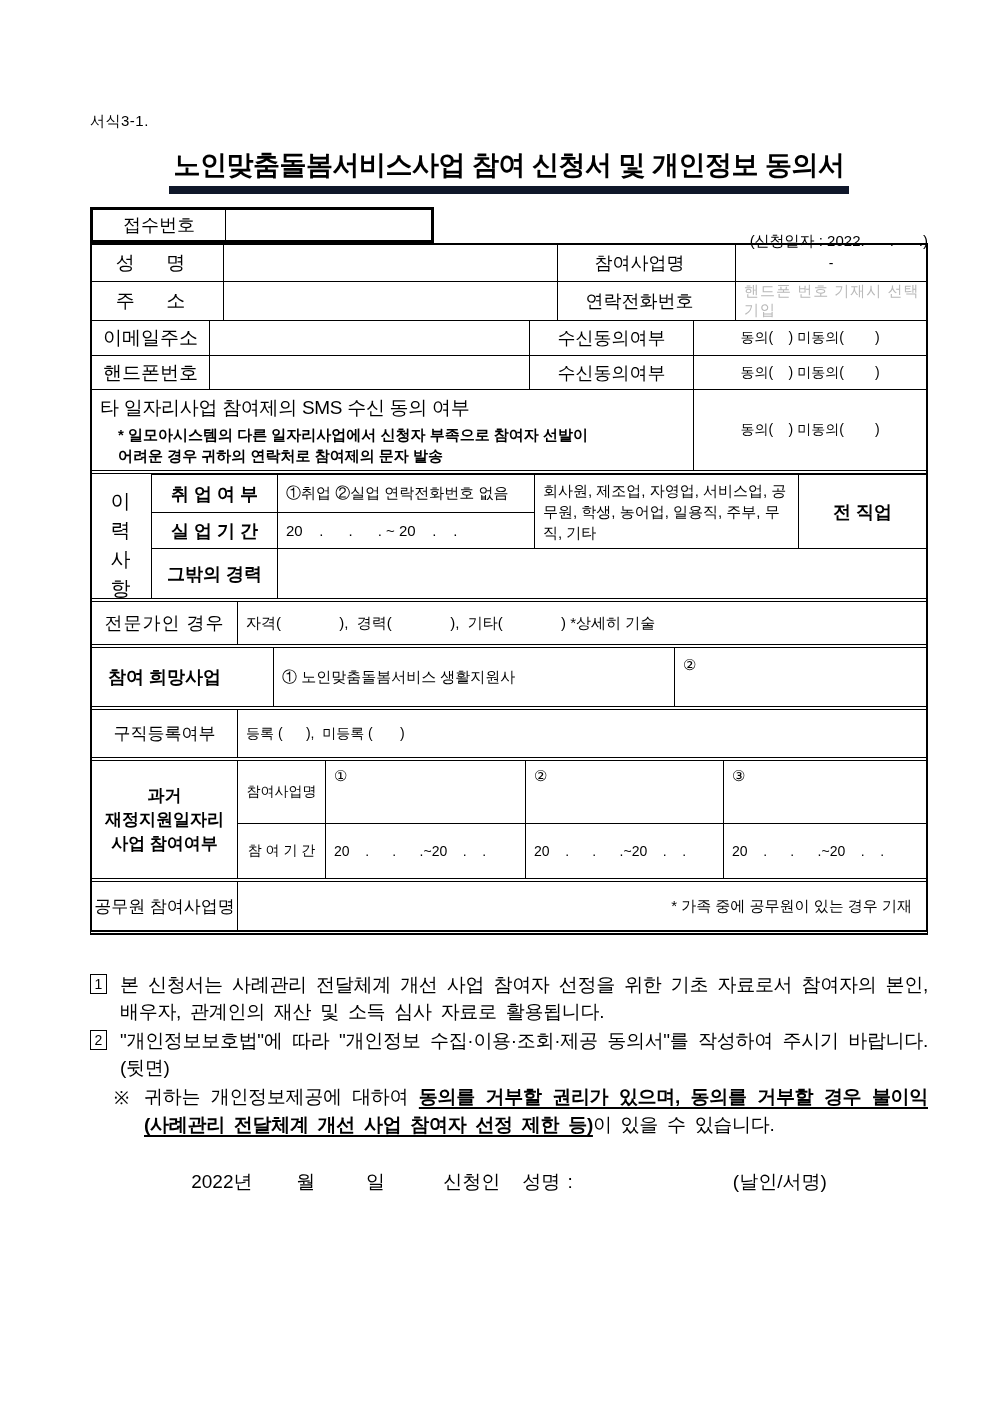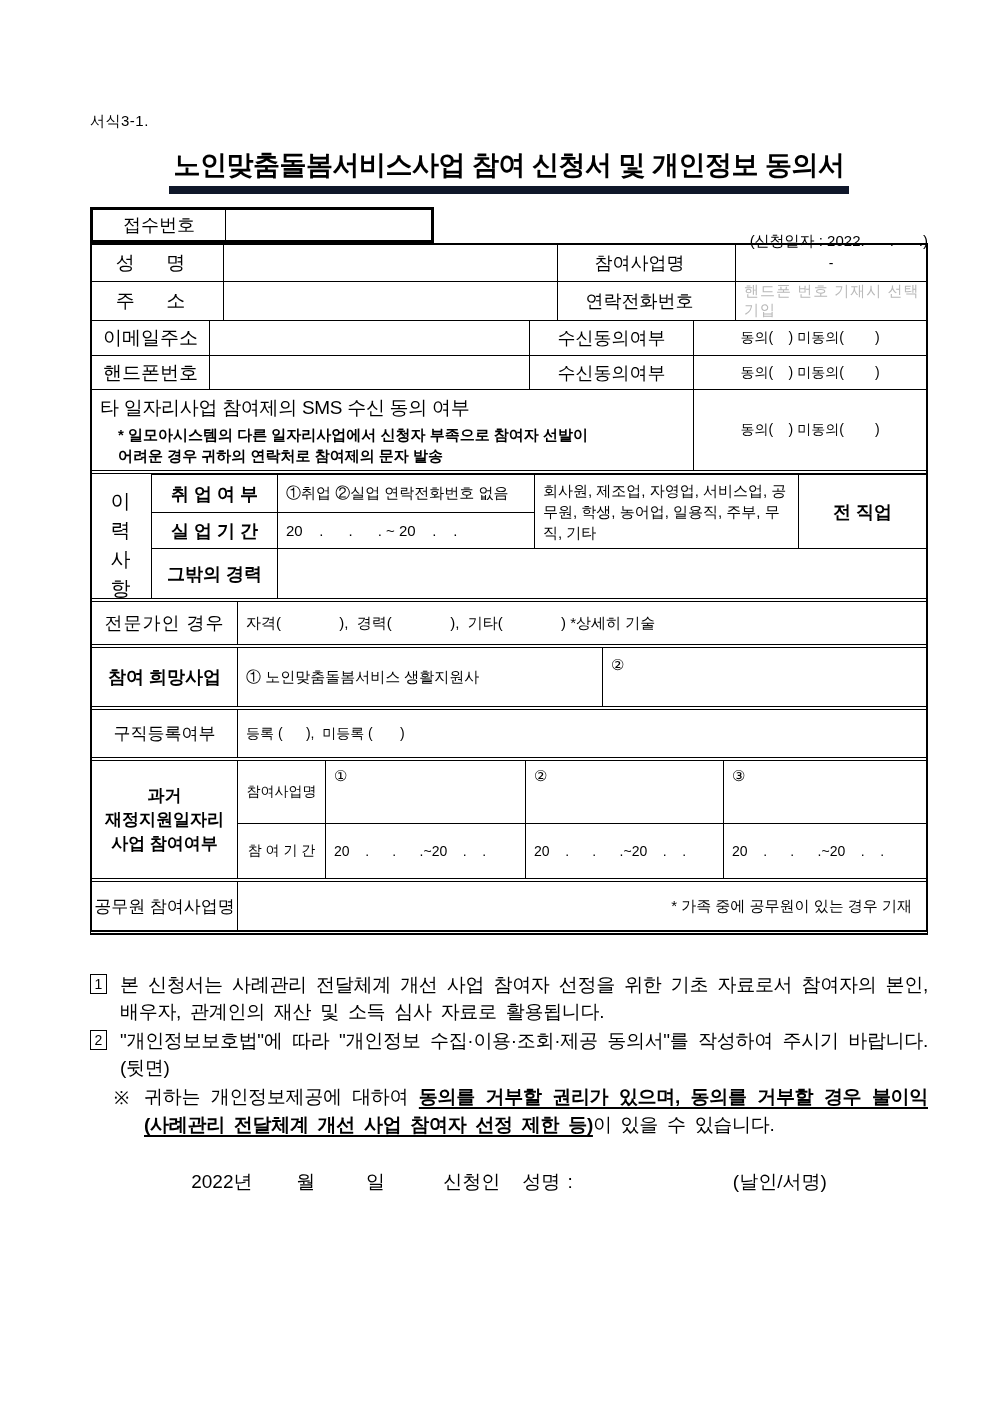--- a/index.html
+++ b/index.html
@@ -67,21 +67,21 @@
 
   
   .c-e1 { flex:0 0 145px; font-size:18px; letter-spacing:1px; }
   .c-e2 { flex:1; font-size:15px; }
   .h42 { min-height:42px; }
 
   
   .c-d1 { flex:0 0 145px; font-size:18px; font-weight:700; }
   .c-d2 { flex:0 0 365px; font-size:15px; }
   .c-d3 { flex:1; font-size:15px; align-items:flex-start; padding-top:8px; }
-  .h58 { min-height:58px; }
+  .h58 { min-height:58px;gap:36px; }
 
   
   .c-j1 { flex:0 0 145px; font-size:17px; }
   .c-j2 { flex:1; font-size:14px; }
   .h47 { min-height:47px; }
 
   
   .past { display:flex; }
   .col-past { flex:0 0 145px; display:flex; align-items:center; justify-content:center; font-size:17px; font-weight:700; text-align:center; white-space:pre-line; line-height:24px; }
   .past-right { flex:1; border-left:1px solid #000; }

